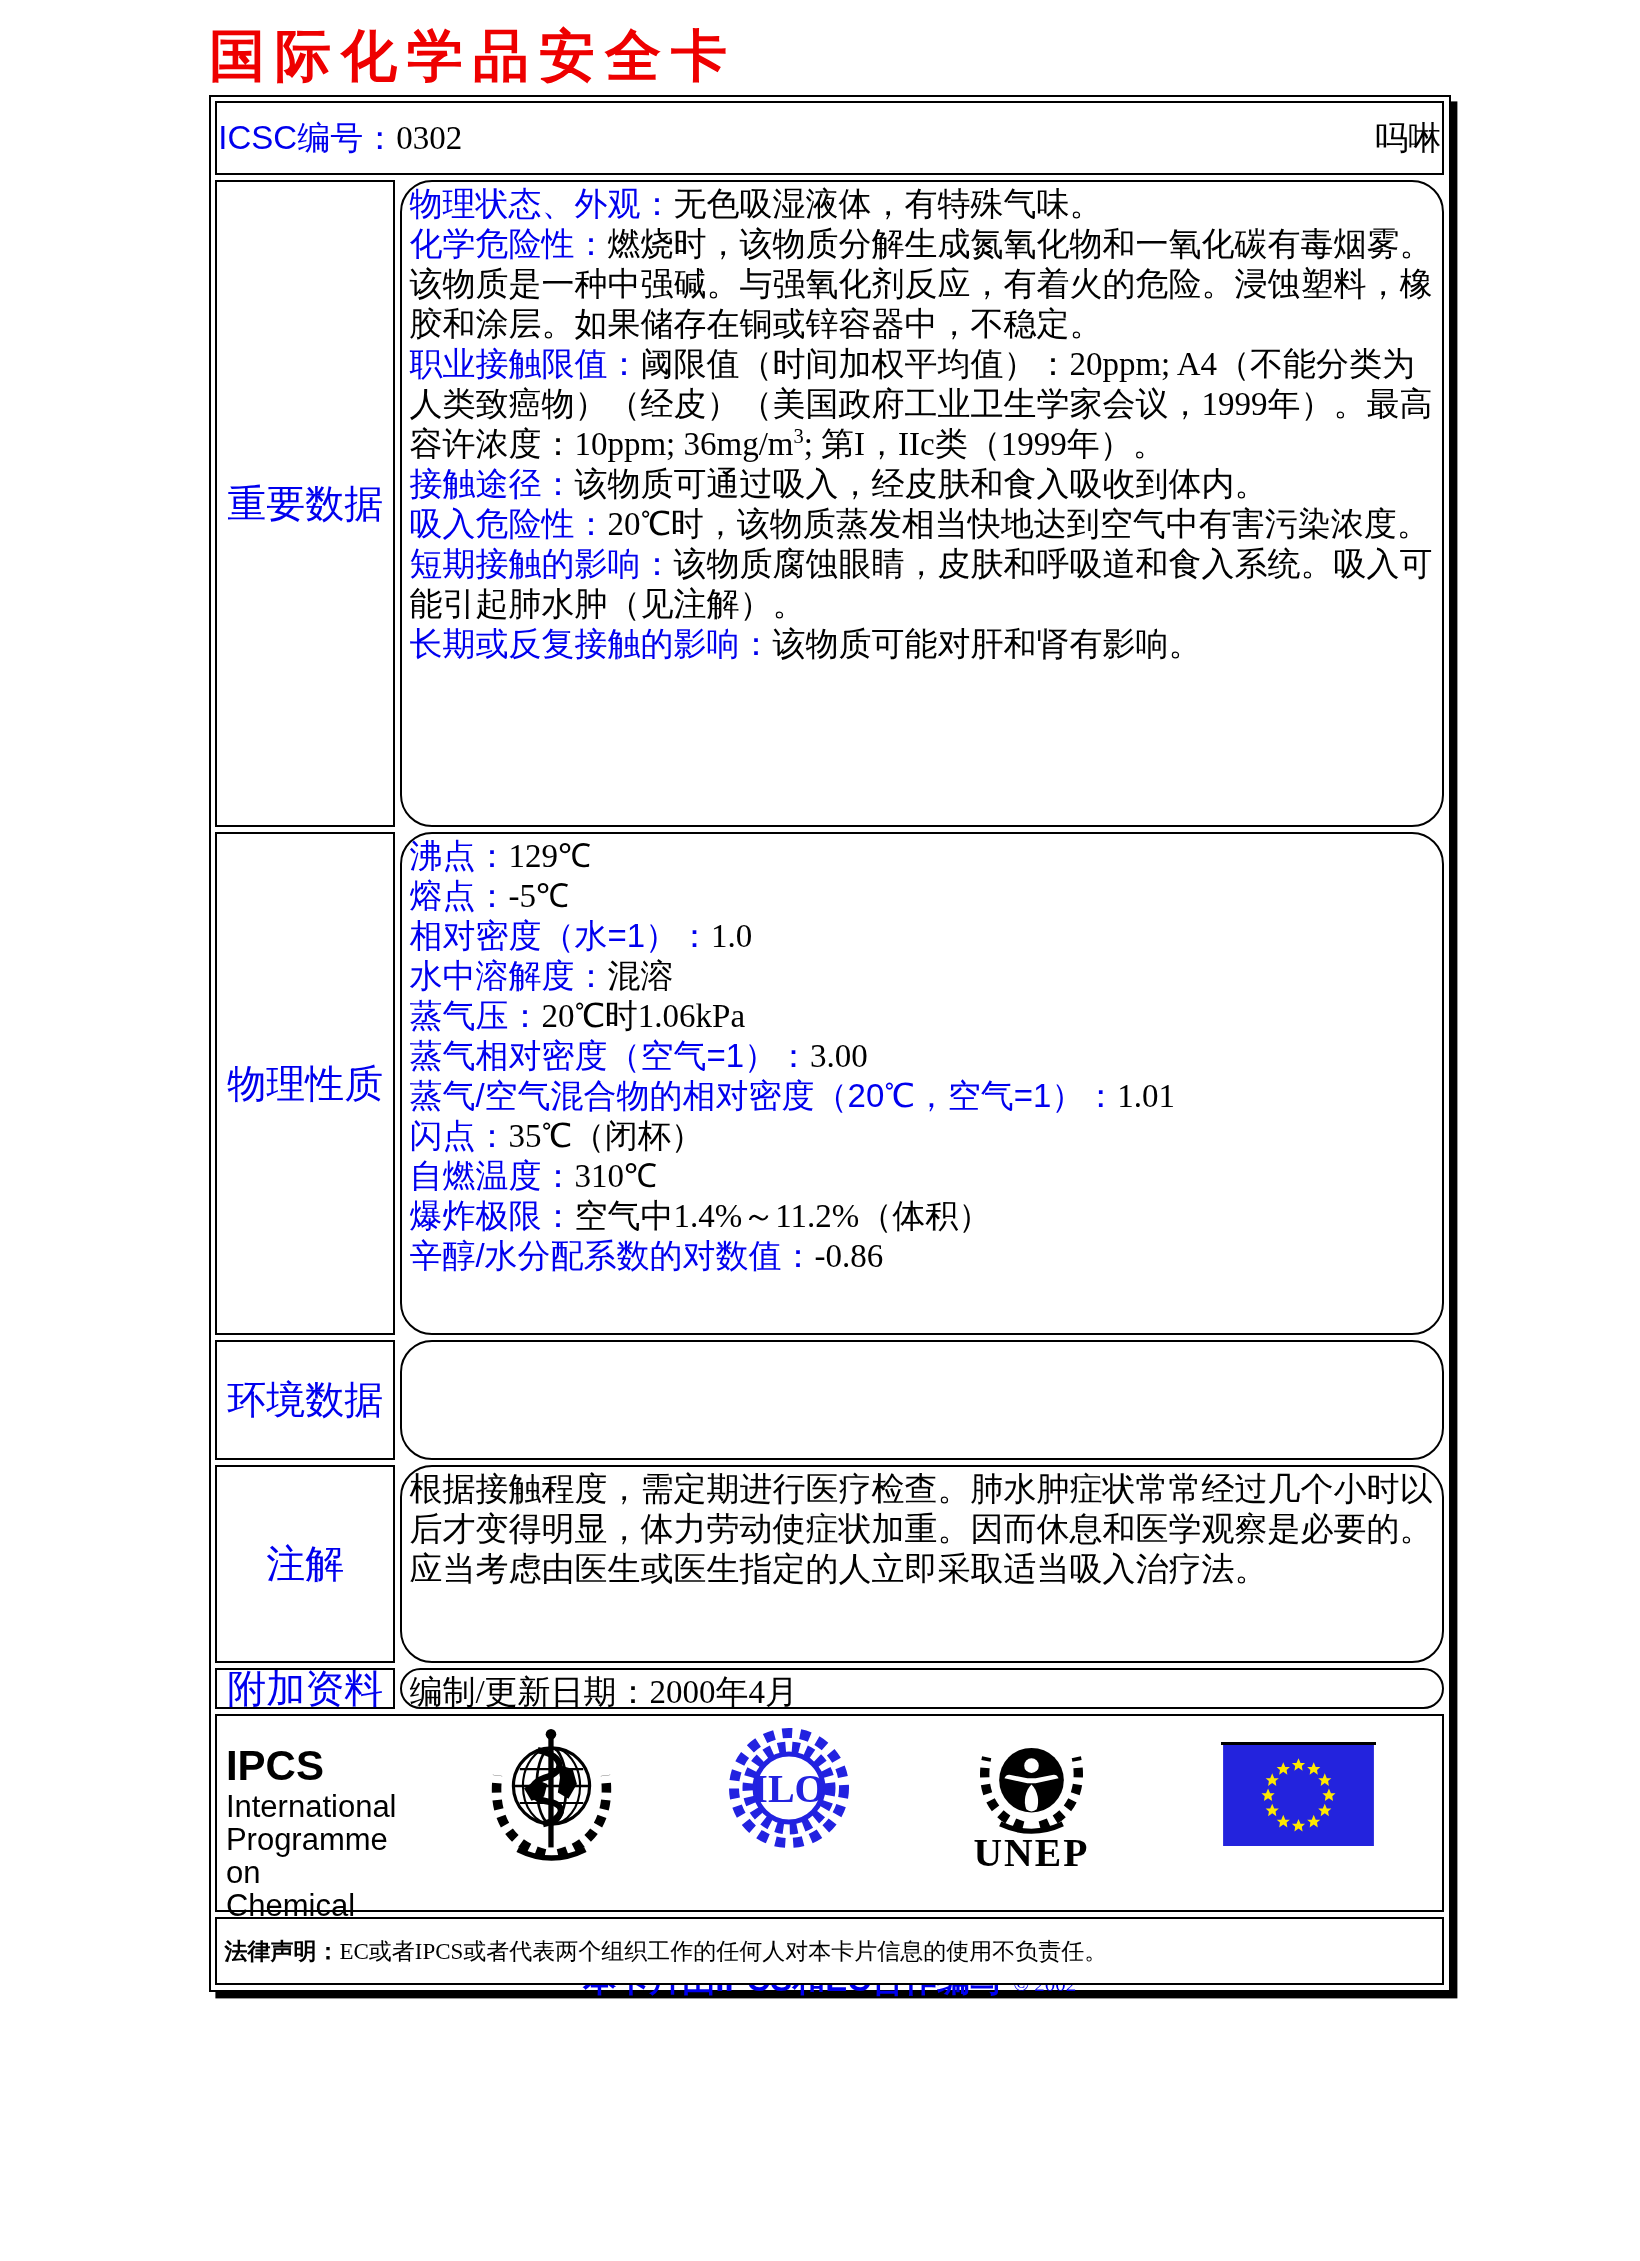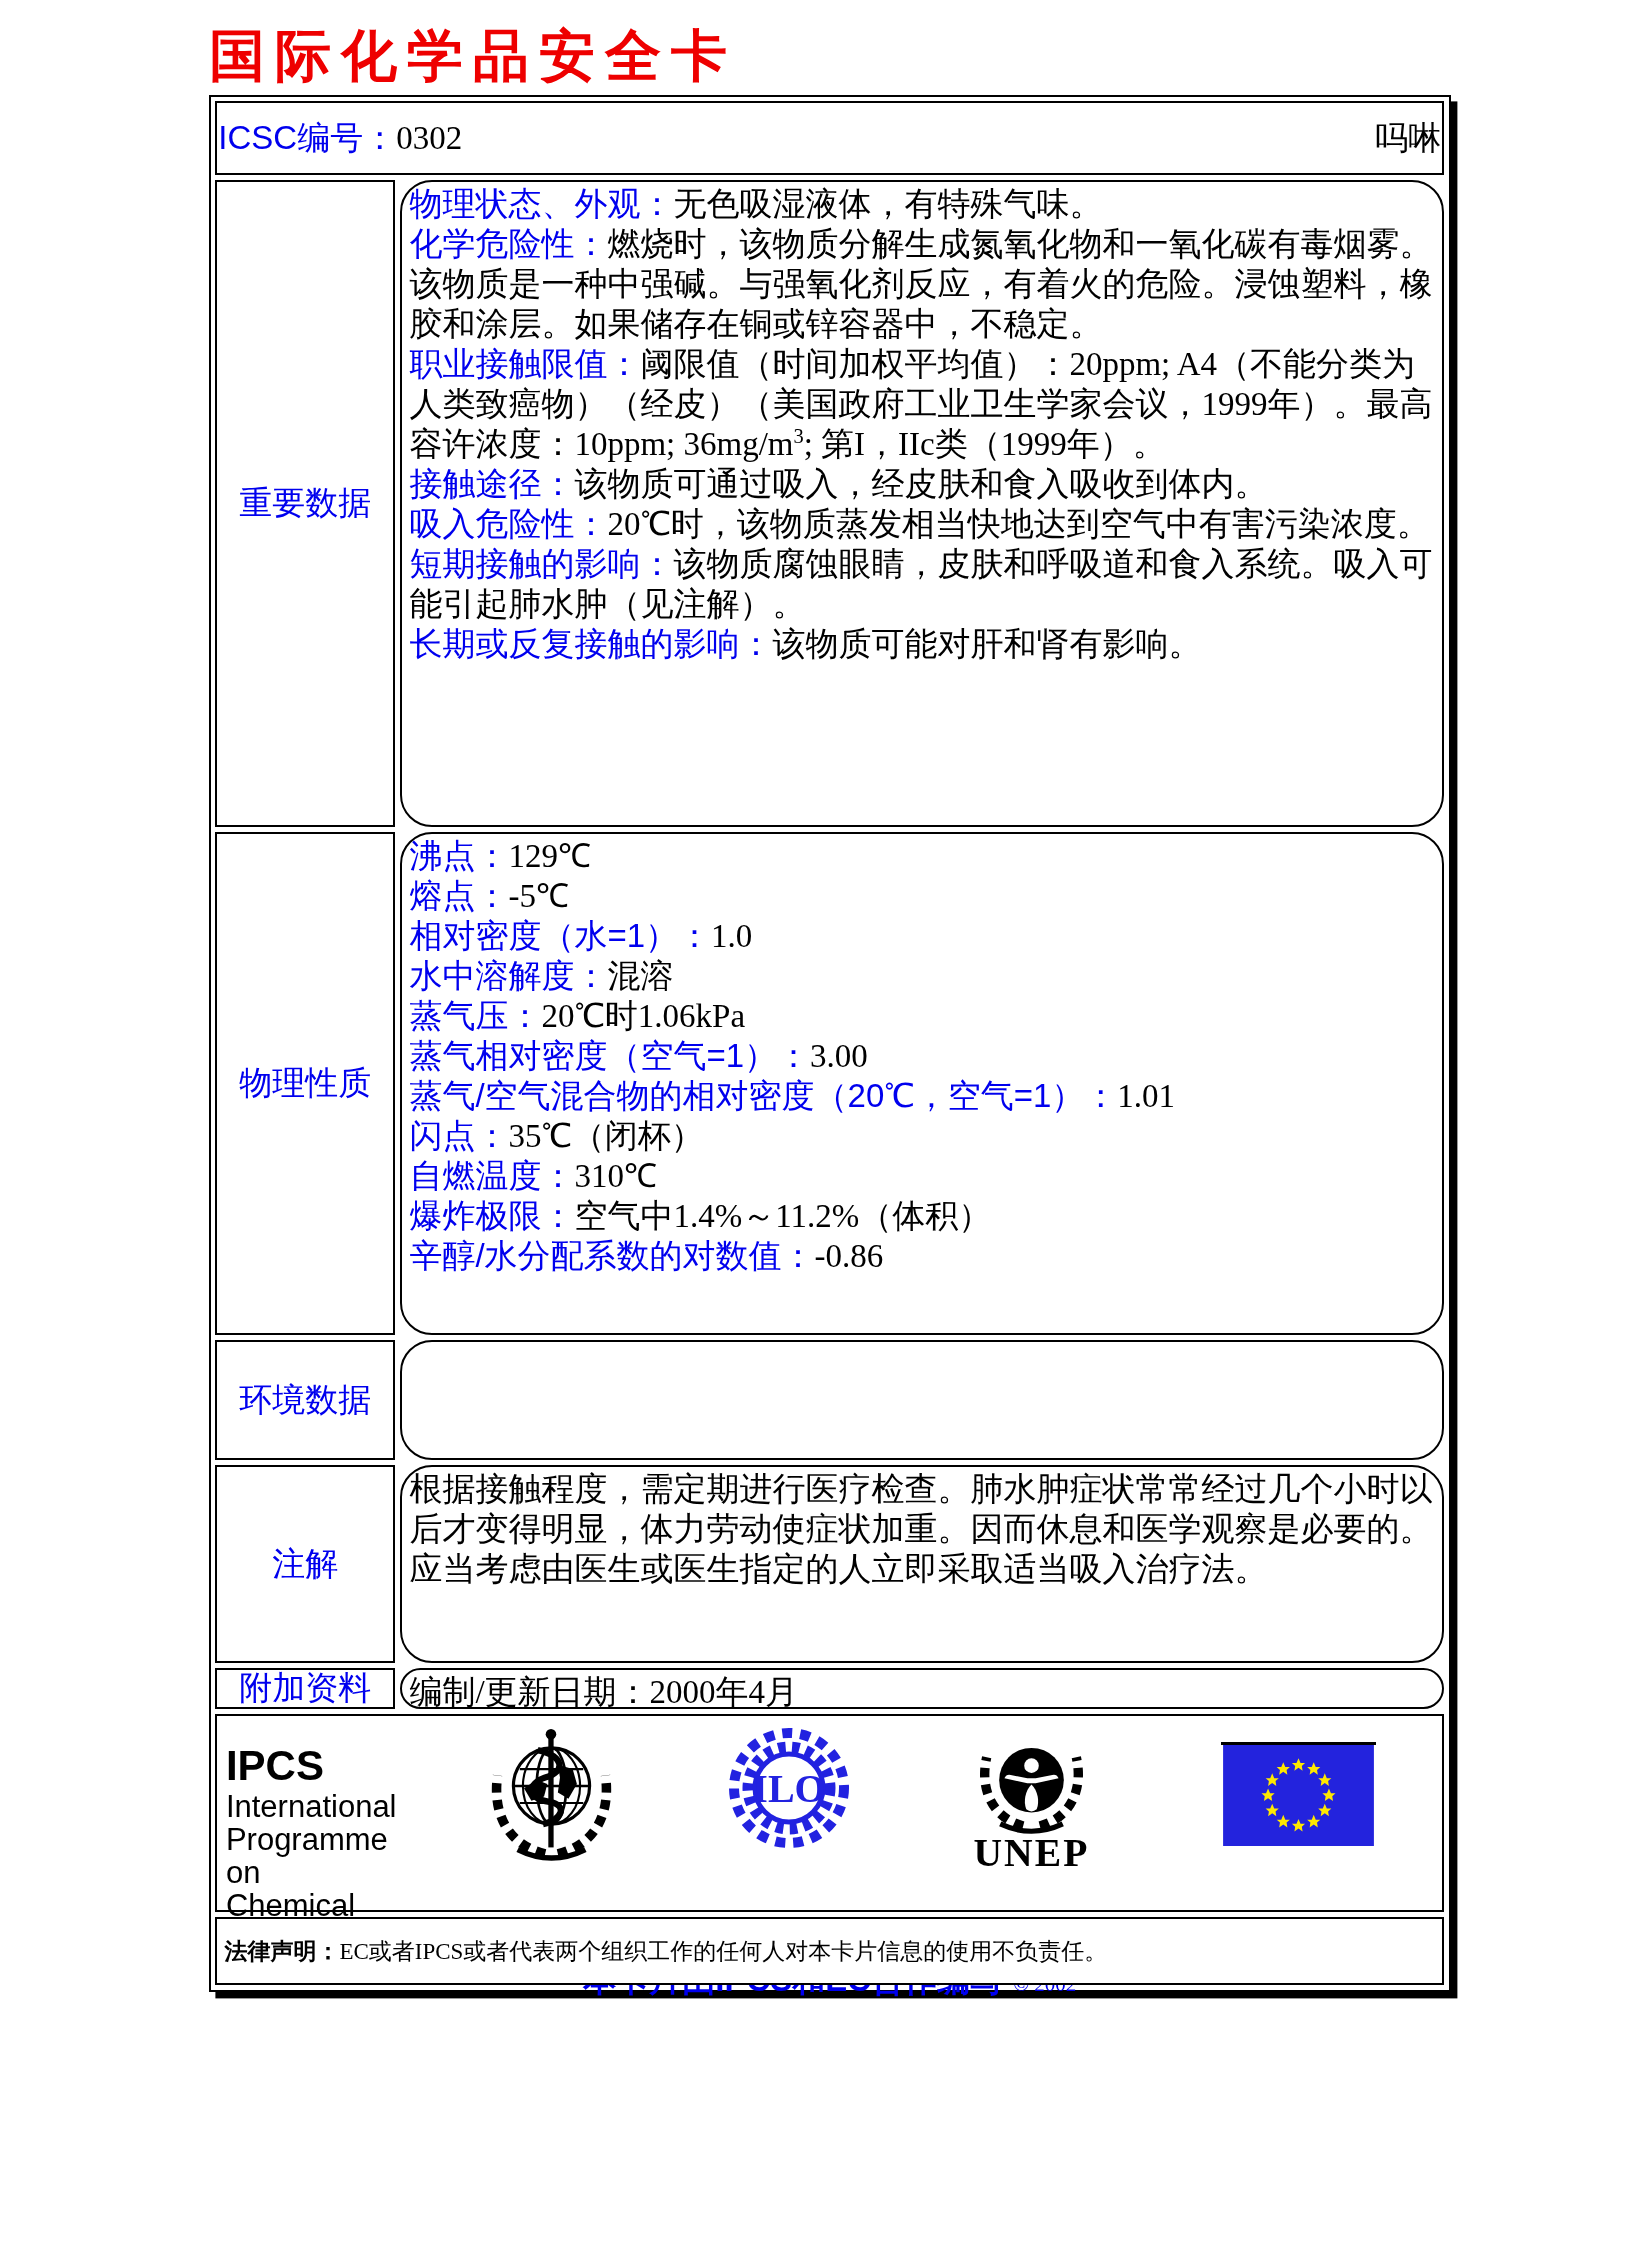--- a/index.html
+++ b/index.html
@@ -44,21 +44,21 @@
     font-size: 33px;
   }
   .blue-label {
     color: #0000ee;
     font-family: "Liberation Sans", sans-serif;
   }
   .label-cell {
     display: flex; align-items: center; justify-content: center;
     color: #0000ee;
     font-family: "Liberation Sans", sans-serif;
-    font-size: 33px;
+    font-size: 39px;
     text-align: center;
   }
   .content-cell {
     padding: 2.1px 7.1px;
     font-size: 33px;
     line-height: 40px;
     word-break: break-all;
     border-radius: 32px;
   }
   .content-cell p { margin: 0; }

